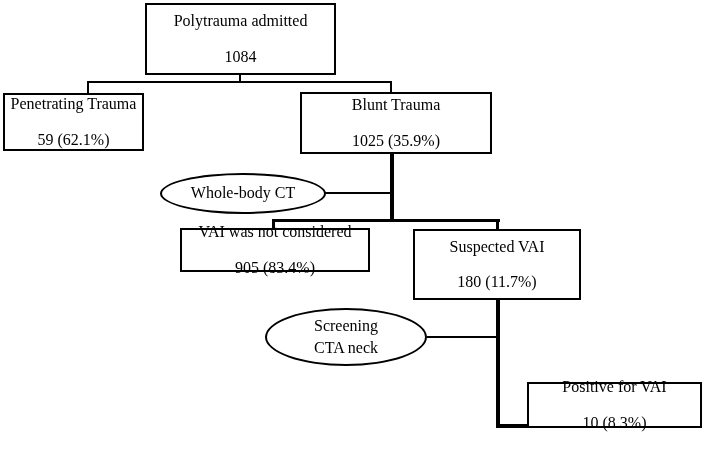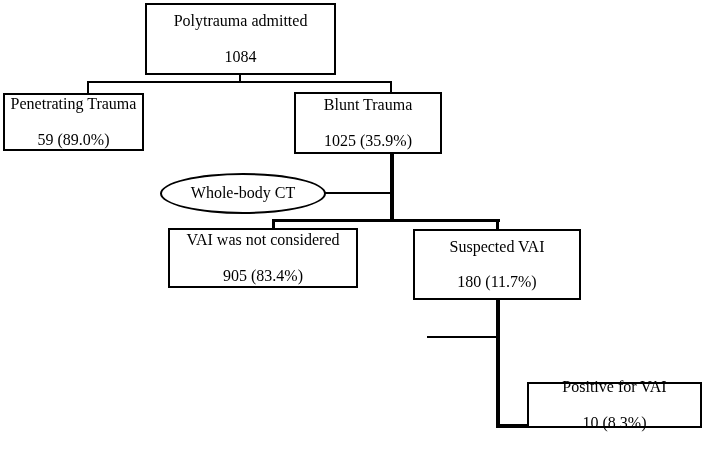--- a/index.html
+++ b/index.html
@@ -55,41 +55,45 @@
   <div class="conn" style="left:427px;top:336px;width:69px;height:2px"></div>
   <div class="conn" style="left:496px;top:424px;width:31px;height:4px"></div>
 
   <div class="node" style="left:145px;top:3px;width:191px;height:72px">
     <div class="t">Polytrauma admitted</div>
     <div class="t">1084</div>
   </div>
 
   <div class="node" style="left:3px;top:93px;width:141px;height:58px">
     <div class="t">Penetrating Trauma</div>
-    <div class="t">59 (89.0%)</div>
+    <div class="t">59 (62.1%)</div>
   </div>
 
-  <div class="node" style="left:294px;top:92px;width:148px;height:62px">
+  <div class="node" style="left:300px;top:92px;width:192px;height:62px">
     <div class="t">Blunt Trauma</div>
     <div class="t">1025 (35.9%)</div>
   </div>
 
   <div class="node ellipse" style="left:160px;top:173px;width:166px;height:41px">
     <div class="t">Whole-body CT</div>
   </div>
 
-  <div class="node" style="left:168px;top:228px;width:190px;height:60px">
+  <div class="node" style="left:180px;top:228px;width:190px;height:44px">
     <div class="t">VAI was not considered</div>
     <div class="t">905 (83.4%)</div>
   </div>
 
   <div class="node" style="left:413px;top:229px;width:168px;height:71px">
     <div class="t">Suspected VAI</div>
     <div class="t">180 (11.7%)</div>
   </div>
 
+  <div class="node ellipse" style="left:265px;top:308px;width:162px;height:58px">
+    <div class="t">Screening</div>
+    <div class="t">CTA neck</div>
+  </div>
 
   <div class="node" style="left:527px;top:382px;width:175px;height:46px">
     <div class="t">Positive for VAI</div>
     <div class="t">10 (8.3%)</div>
   </div>
 
 </div>
 
 </body></html>

